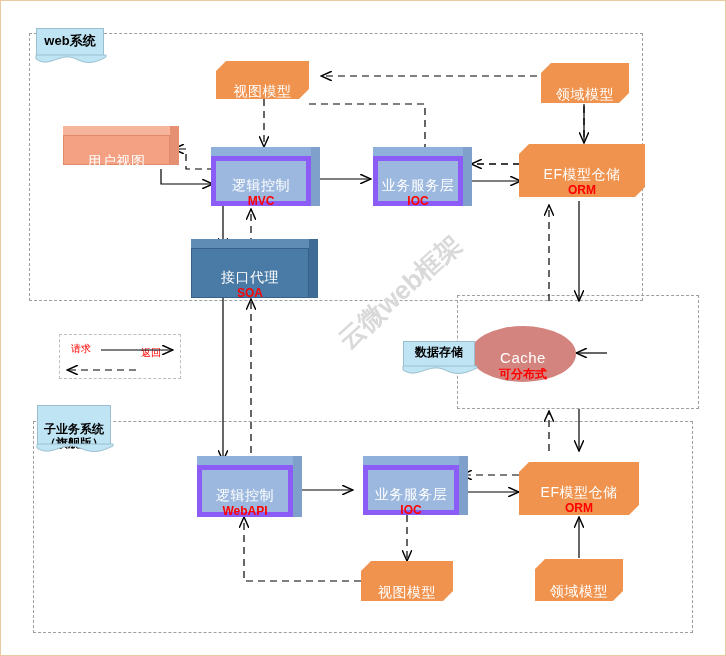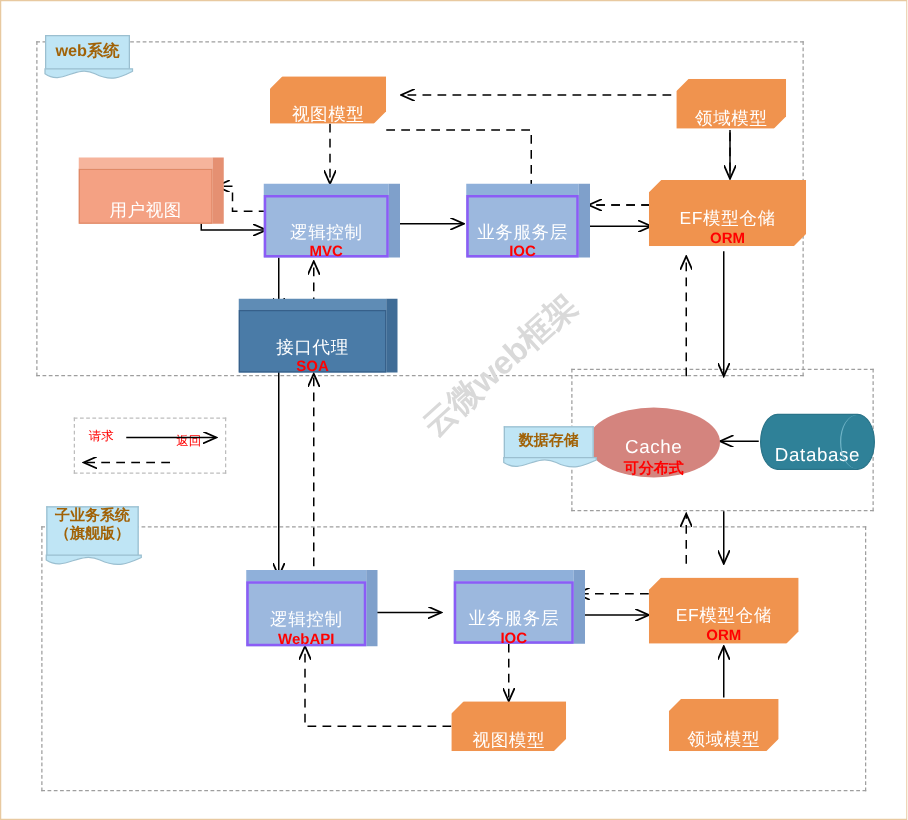--- a/index.html
+++ b/index.html
@@ -24,21 +24,21 @@
   .region-store{border:1px dashed #9e9e9e;}
   .region-legend{border:1px dashed #bdbdbd;}
 
   
   .banner{
     position:absolute;
     background:#bfe5f5;
     border:1px solid #9bbfd0;
     border-bottom:none;
     text-align:center;
-    color:#a16207;
+    color:#000000;
     font-weight:bold;
     box-sizing:border-box;
     z-index:6;
   }
   .banner .btxt{display:block;line-height:1.15;}
   .banner .wave{
     position:absolute;left:-1px;right:-1px;bottom:-11px;height:12px;
     overflow:visible;
   }
 
@@ -62,21 +62,21 @@
     display:flex;flex-direction:column;
     align-items:center;justify-content:center;
   }
   .cube .top{
     position:absolute;left:0;top:-9px;width:100%;height:9px;
   }
   .cube .side{
     position:absolute;right:-9px;top:-9px;width:9px;height:calc(100% + 9px);
   }
 
-  .cube-blue .face{background:#9cb8de;border:2px solid #8b5cf6;}
+  .cube-blue .face{background:#9cb8de;border:5px solid #8b5cf6;}
   .cube-blue .top{background:#8fb0da;}
   .cube-blue .side{background:#7fa0cb;}
 
   .cube-dark .face{background:#4a7ba7;border:1px solid #37608a;}
   .cube-dark .top{background:#5f8cb5;}
   .cube-dark .side{background:#3f6c96;}
 
   .cube-salmon .face{background:#f4a183;border:1px solid #e08a68;}
   .cube-salmon .top{background:#f6b49c;}
   .cube-salmon .side{background:#e59072;}
@@ -209,40 +209,40 @@
     <path class="dash" d="M135,369 L66,369" marker-end="url(#ah)"></path>
   </svg>
 
   <div class="banner" style="left:35px;top:27px;width:68px;height:28px;padding-top:5px;font-size:13px;">
     <span class="btxt">web系统</span>
     <svg class="wave" viewBox="0 0 70 12" preserveAspectRatio="none">
       <path d="M0,0 L0,4 C14,14 24,-4 40,4 C54,11 62,6 70,2 L70,0 Z" fill="#bfe5f5" stroke="#9bbfd0" stroke-width="1"></path>
     </svg>
   </div>
 
-  <div class="banner" style="left:36px;top:404px;width:74px;height:40px;padding-top:0;font-size:12px;">
+  <div class="banner" style="left:36px;top:404px;width:74px;height:40px;padding-top:17px;font-size:12px;">
     <span class="btxt">子业务系统</span>
     <span class="btxt">（旗舰版）</span>
     <svg class="wave" viewBox="0 0 76 12" preserveAspectRatio="none">
       <path d="M0,0 L0,4 C15,14 26,-4 43,4 C58,11 67,6 76,2 L76,0 Z" fill="#bfe5f5" stroke="#9bbfd0" stroke-width="1"></path>
     </svg>
   </div>
 
   <div class="banner" style="left:402px;top:340px;width:72px;height:26px;padding-top:4px;font-size:12px;">
     <span class="btxt">数据存储</span>
     <svg class="wave" viewBox="0 0 74 12" preserveAspectRatio="none">
       <path d="M0,0 L0,4 C15,14 25,-4 42,4 C56,11 65,6 74,2 L74,0 Z" fill="#bfe5f5" stroke="#9bbfd0" stroke-width="1"></path>
     </svg>
   </div>
 
   <div class="node clip" style="left:215px;top:60px;width:93px;height:38px;">
     <span class="t1">视图模型</span>
   </div>
 
-  <div class="node cube cube-salmon" style="left:62px;top:134px;width:107px;height:44px;padding-left:44px;">
+  <div class="node cube cube-salmon" style="left:62px;top:134px;width:107px;height:30px;padding-left:44px;">
     <div class="top"></div>
     <div class="side"></div>
     <div class="face">
       <span class="t1">用户视图</span>
     </div>
   </div>
 
   <div class="node cube cube-blue" style="left:210px;top:155px;width:100px;height:50px;">
     <div class="top"></div>
     <div class="side"></div>
@@ -277,24 +277,20 @@
 
   <div class="node cube cube-dark" style="left:190px;top:247px;width:118px;height:50px;">
     <div class="top"></div>
     <div class="side"></div>
     <div class="face">
       <span class="t1">接口代理</span>
       <span class="t2">SOA</span>
     </div>
   </div>
 
-  <div class="node cyl" style="left:607px;top:330px;width:92px;height:45px;">
-    <span class="t1">Database</span>
-    <div class="cap"></div>
-  </div>
 
   <div class="node cube cube-blue" style="left:196px;top:464px;width:96px;height:52px;">
     <div class="top"></div>
     <div class="side"></div>
     <div class="face">
       <span class="t1">逻辑控制</span>
       <span class="t2">WebAPI</span>
     </div>
   </div>
 

